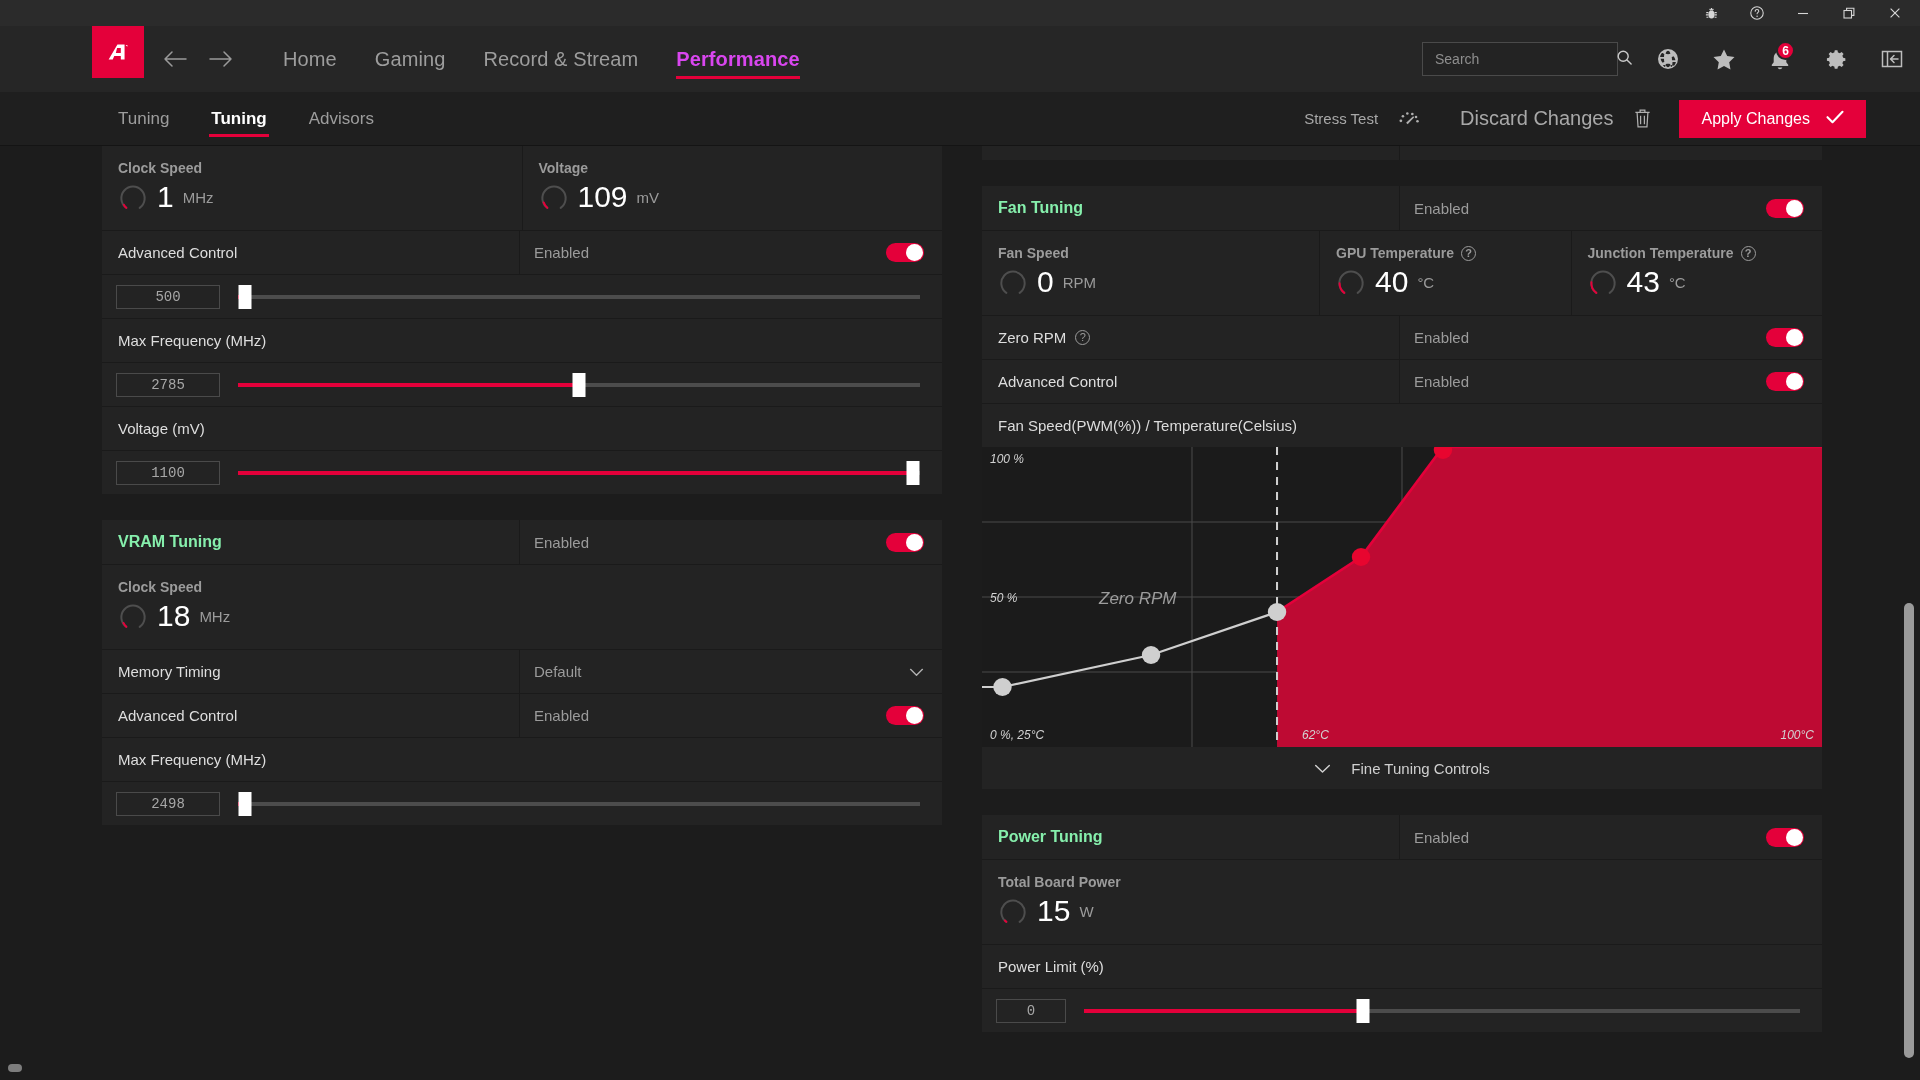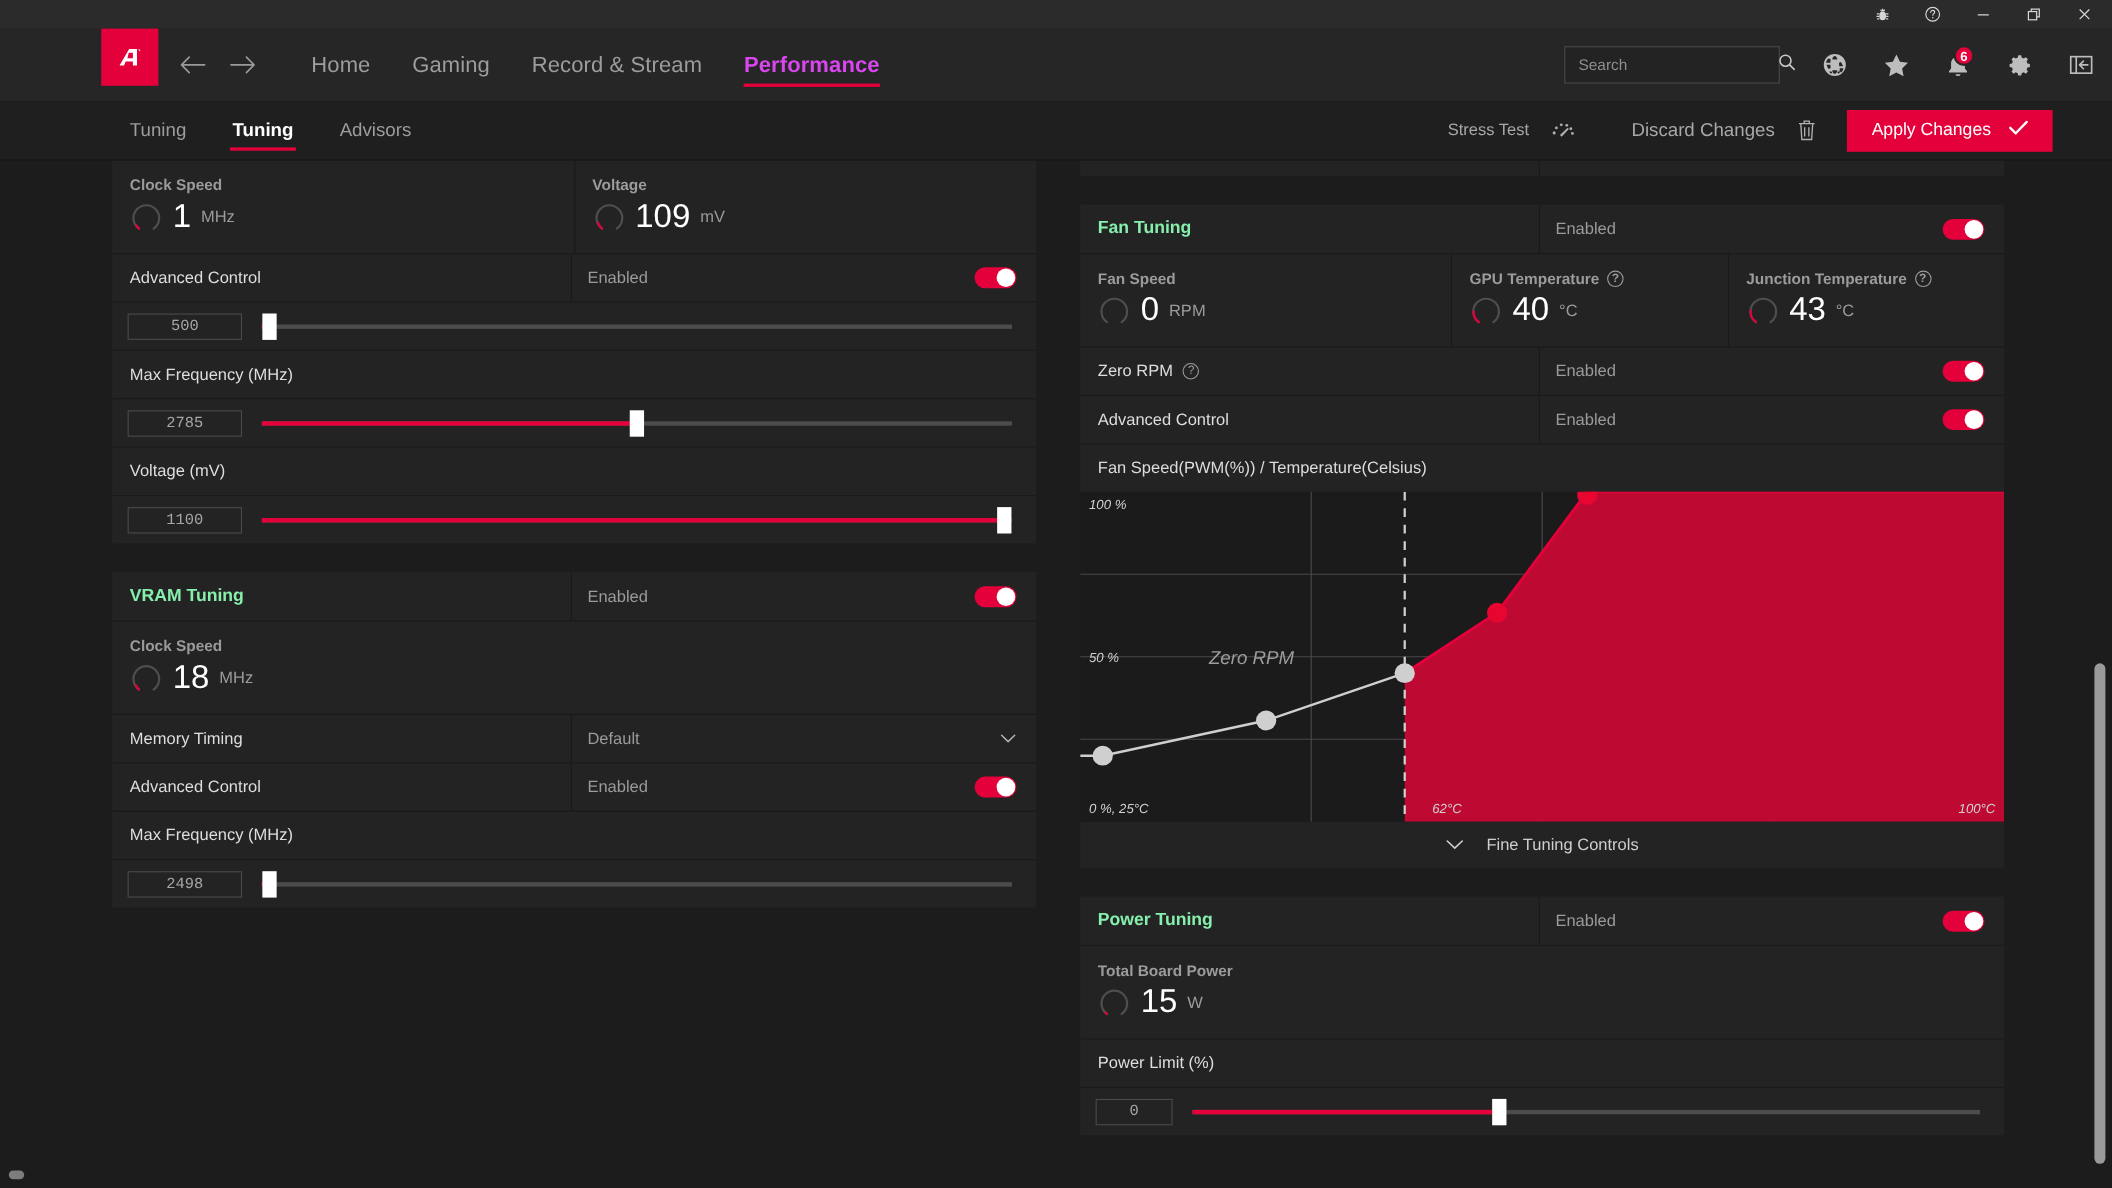--- a/index.html
+++ b/index.html
@@ -104,21 +104,21 @@
     font-size: 17px; color:#9d9d9d;
   }
   .subitem.active { color:#fff; font-weight:bold; }
   .subitem.active::after {
     content:''; position:absolute; left:10px; right:10px; bottom:9px;
     height:3px; background:#e4003a;
   }
   .subnav-right { margin-left:auto; display:flex; align-items:center; padding-right:54px; gap:0; }
   .st-label { font-size:15px; color:#a8a8a8; margin-right:12px; }
   .icon-btn { width:38px; height:38px; display:flex; align-items:center; justify-content:center; color:#b0b0b0; }
-  .discard { font-size:17px; color:#a8a8a8; margin-left:43px; margin-right:10px; }
+  .discard { font-size:20px; color:#a8a8a8; margin-left:32px; margin-right:10px; }
   .apply-btn {
     margin-left: 18px;
     height: 38px; background:#e4003a; color:#fff;
     display:flex; align-items:center; gap:16px;
     padding: 0 22px; font-size:16px; border:none;
     font-family:"Liberation Sans", sans-serif;
   }
 
   
   .content {

